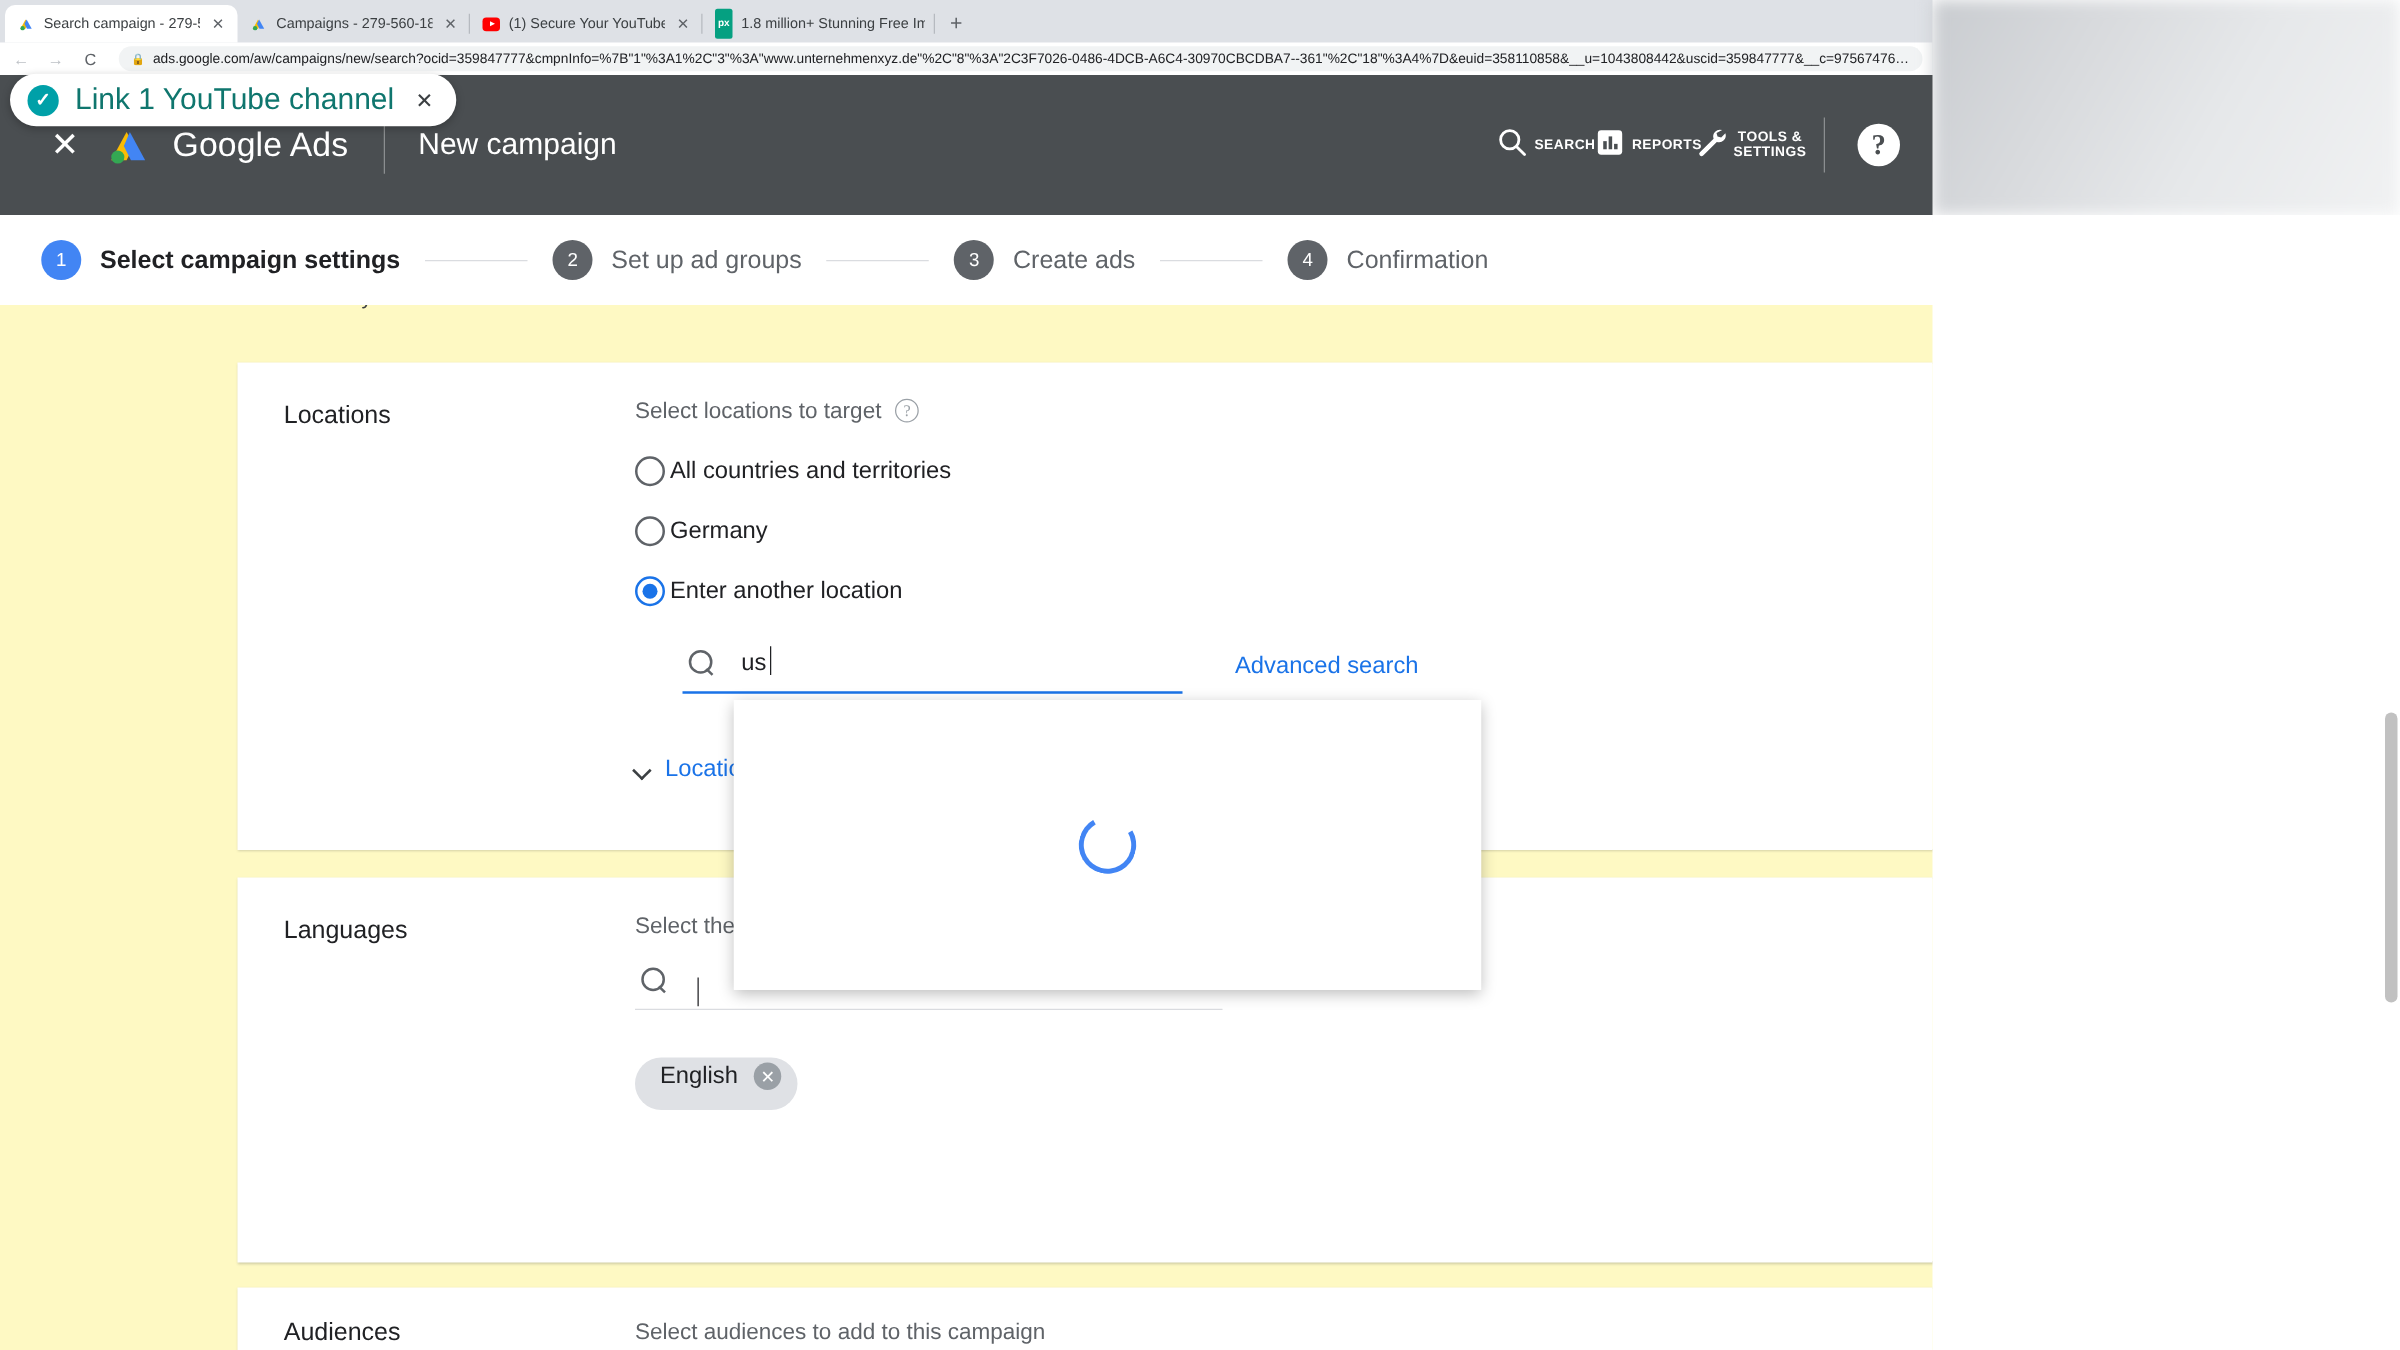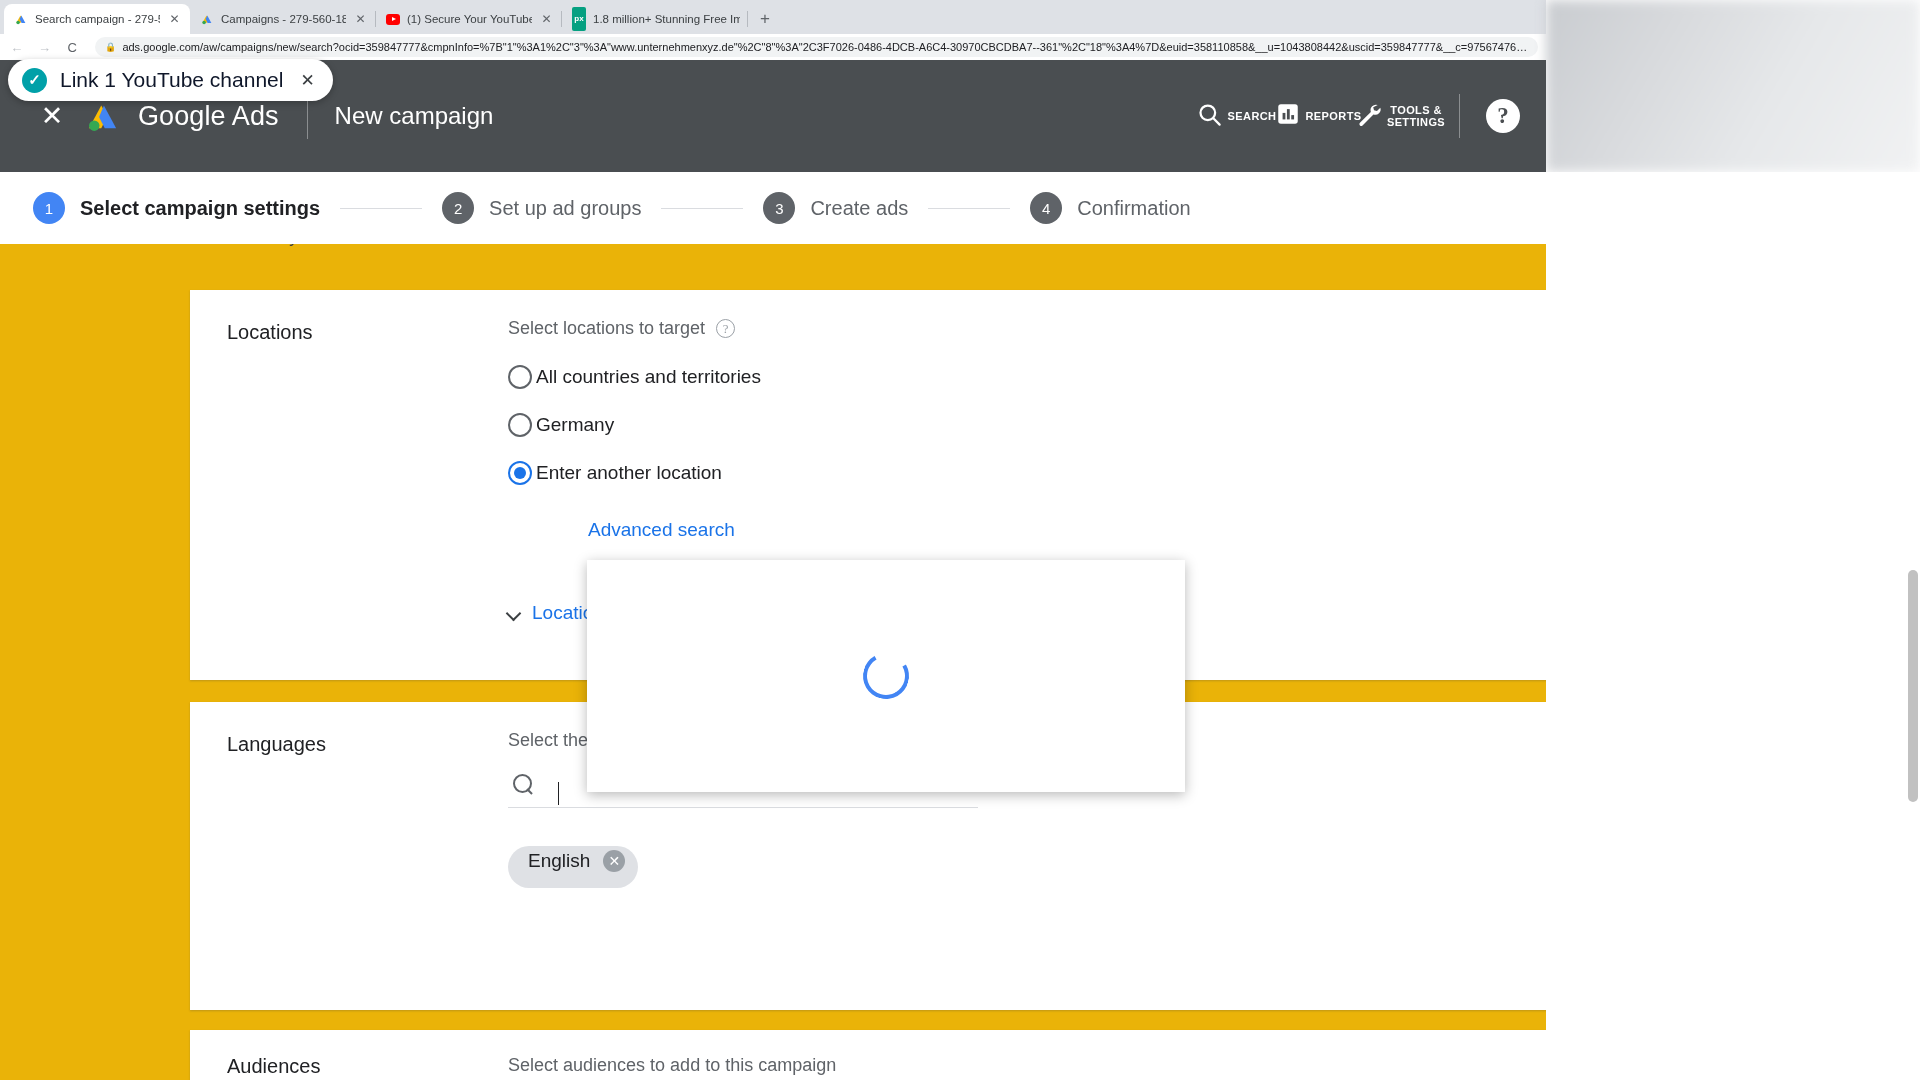--- a/index.html
+++ b/index.html
@@ -212,21 +212,21 @@
     gap: 13px;
     z-index: 40;
   }
   .yt-toast-check {
     width: 25px; height: 25px; border-radius: 50%;
     background: #00a0a8;
     color: #fff;
     display: flex; align-items: center; justify-content: center;
     font-size: 15px; font-weight: bold;
   }
-  .yt-toast-text { font-size: 21px; color: #0f172a; }
+  .yt-toast-text { font-size: 24px; color: #0f766e; }
   .yt-toast-close { font-size: 17px; color: #3c4043; margin-left: 4px; }
 
   
   .stepper {
     position: absolute; top: 172px; left: 0;
     width: 1546px; height: 72px;
     background: #ffffff;
     display: flex; align-items: center;
     padding-left: 33px;
   }
@@ -243,21 +243,21 @@
   .step-label.inactive { color: #5f6368; font-weight: 400; }
   .step-connector {
     width: 82px; height: 1px; background: #dadce0;
     margin: 0 20px;
   }
 
   
   .content-area {
     position: absolute; top: 244px; left: 0;
     width: 1546px; height: 836px;
-    background: #eab308;
+    background: #fef9c3;
     overflow: hidden;
   }
   .section-caption {
     position: absolute; top: -16px; left: 190px;
     font-size: 17px; color: #3c4043;
   }
   .card {
     position: absolute;
     left: 190px; width: 1528px;
     background: #ffffff;
@@ -606,20 +606,24 @@
             <span class="radio"></span>
             <span class="radio-label">Germany</span>
           </div>
           <div class="radio-row">
             <span class="radio checked"></span>
             <span class="radio-label">Enter another location</span>
           </div>
         </div>
 
         <div class="search-row" style="margin-left:38px;">
+          <div class="search-box">
+            <span class="mag"></span>
+            <span class="search-value">us</span>
+          </div>
           <span class="advanced-link">Advanced search</span>
         </div>
 
         <div class="collapse-link-row">
           <span class="small-chev"></span>
           <span class="collapse-link">Location options</span>
         </div>
 
       </div>
 

